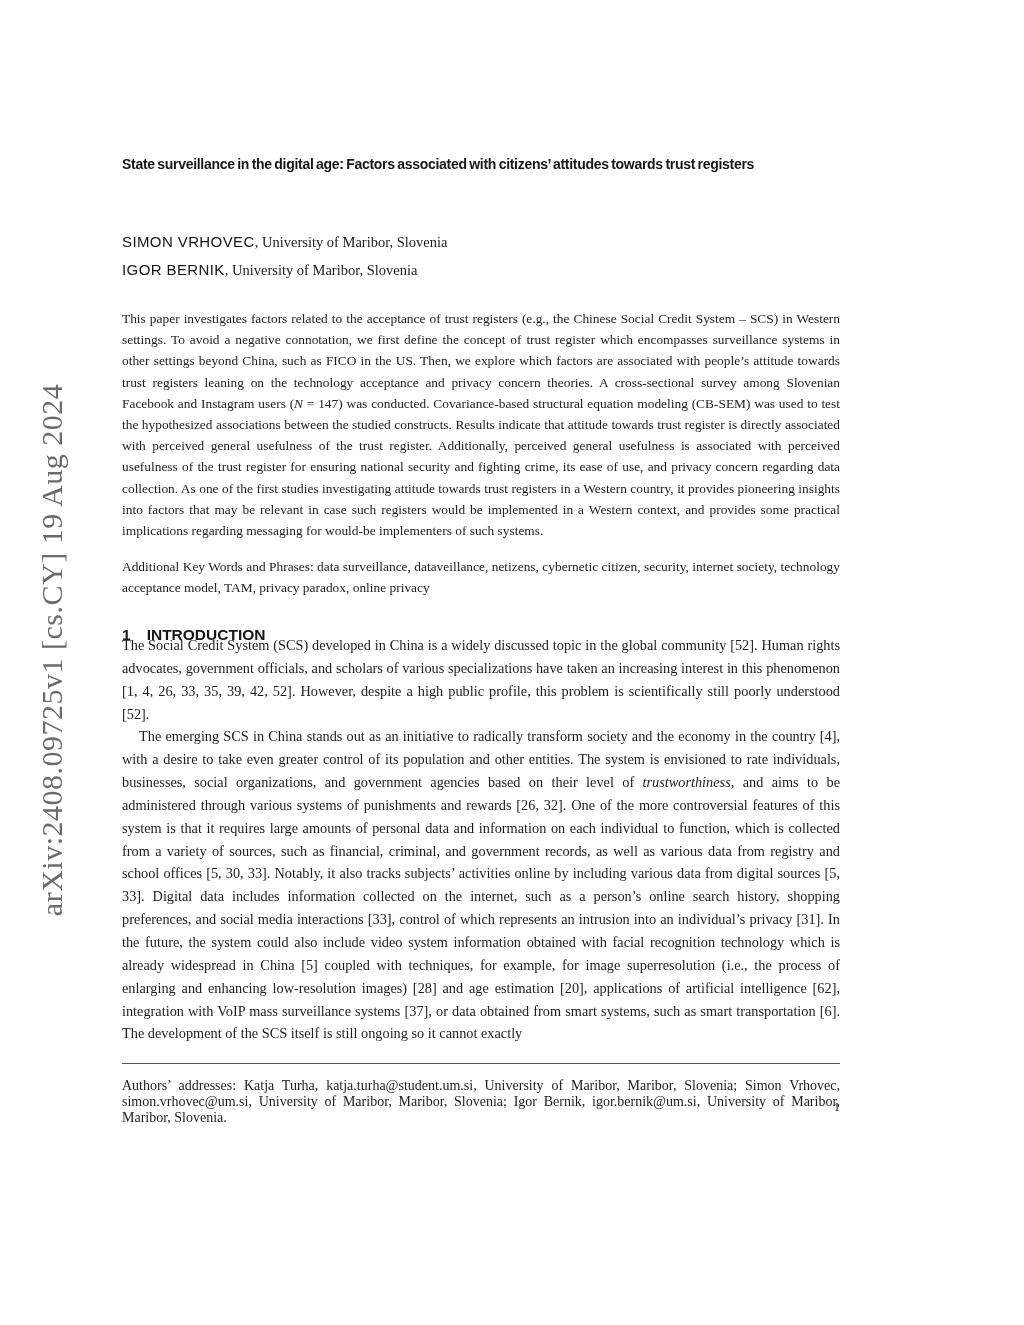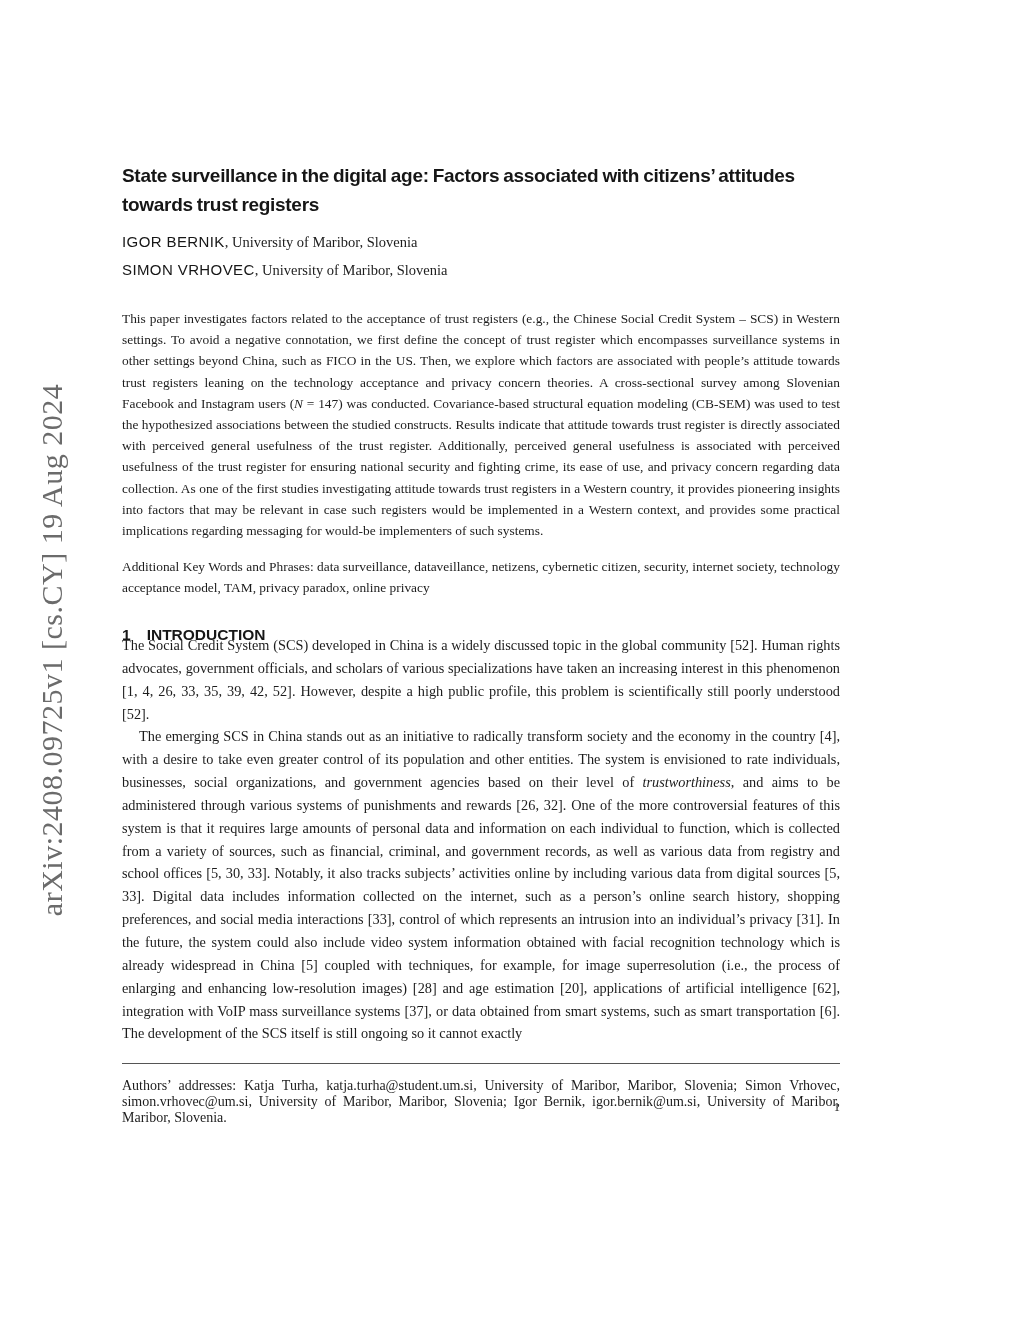--- a/index.html
+++ b/index.html
@@ -32,25 +32,25 @@
     color: #6b6b6b;
   }
 
   .col {
     position: absolute;
     left: 122px;
     width: 718px;
   }
 
   .paper-title {
-    top: 162px;
+    top: 150px;
     width: 724px;
     font-family: "Liberation Sans", sans-serif;
     font-weight: bold;
-    font-size: 19px;
+    font-size: 14px;
     line-height: 28.5px;
     letter-spacing: -0.3px;
     word-spacing: -1px;
     color: #161616;
   }
 
   .authors { top: 228px; }
   .author-line { line-height: 27px; white-space: nowrap; }
   .author-name {
     font-family: "Liberation Sans", sans-serif;
@@ -123,24 +123,24 @@
 <body>
 
 <div class="page">
 
   <div class="watermark">arXiv:2408.09725v1  [cs.CY]  19 Aug 2024</div>
 
   <h1 class="col paper-title" style="margin:0;">State surveillance in the digital age: Factors associated with citizens’ attitudes towards trust registers</h1>
 
   <div class="col authors">
     <div class="author-line">
-      <span class="author-name">IGOR BERNIK</span><span class="author-affil">, University of Maribor, Slovenia</span>
+      <span class="author-name">SIMON VRHOVEC</span><span class="author-affil">, University of Maribor, Slovenia</span>
     </div>
     <div class="author-line">
-      <span class="author-name">SIMON VRHOVEC</span><span class="author-affil">, University of Maribor, Slovenia</span>
+      <span class="author-name">IGOR BERNIK</span><span class="author-affil">, University of Maribor, Slovenia</span>
     </div>
   </div>
 
   <div class="col abstract"><span>This paper investigates factors related to the acceptance of trust registers (e.g., the Chinese Social Credit System – SCS) in Western settings. To avoid a negative connotation, we first define the concept of trust register which encompasses surveillance systems in other settings beyond China, such as FICO in the US. Then, we explore which factors are associated with people’s attitude towards trust registers leaning on the technology acceptance and privacy concern theories. A cross-sectional survey among Slovenian Facebook and Instagram users (</span><i>N</i><span> = 147) was conducted. Covariance-based structural equation modeling (CB-SEM) was used to test the hypothesized associations between the studied constructs. Results indicate that attitude towards trust register is directly associated with perceived general usefulness of the trust register. Additionally, perceived general usefulness is associated with perceived usefulness of the trust register for ensuring national security and fighting crime, its ease of use, and privacy concern regarding data collection. As one of the first studies investigating attitude towards trust registers in a Western country, it provides pioneering insights into factors that may be relevant in case such registers would be implemented in a Western context, and provides some practical implications regarding messaging for would-be implementers of such systems.</span></div>
 
   <div class="col keywords">Additional Key Words and Phrases: data surveillance, dataveillance, netizens, cybernetic citizen, security, internet society, technology acceptance model, TAM, privacy paradox, online privacy</div>
 
   <div class="col section-heading">
     <span class="section-number">1</span><span>INTRODUCTION</span>
   </div>

